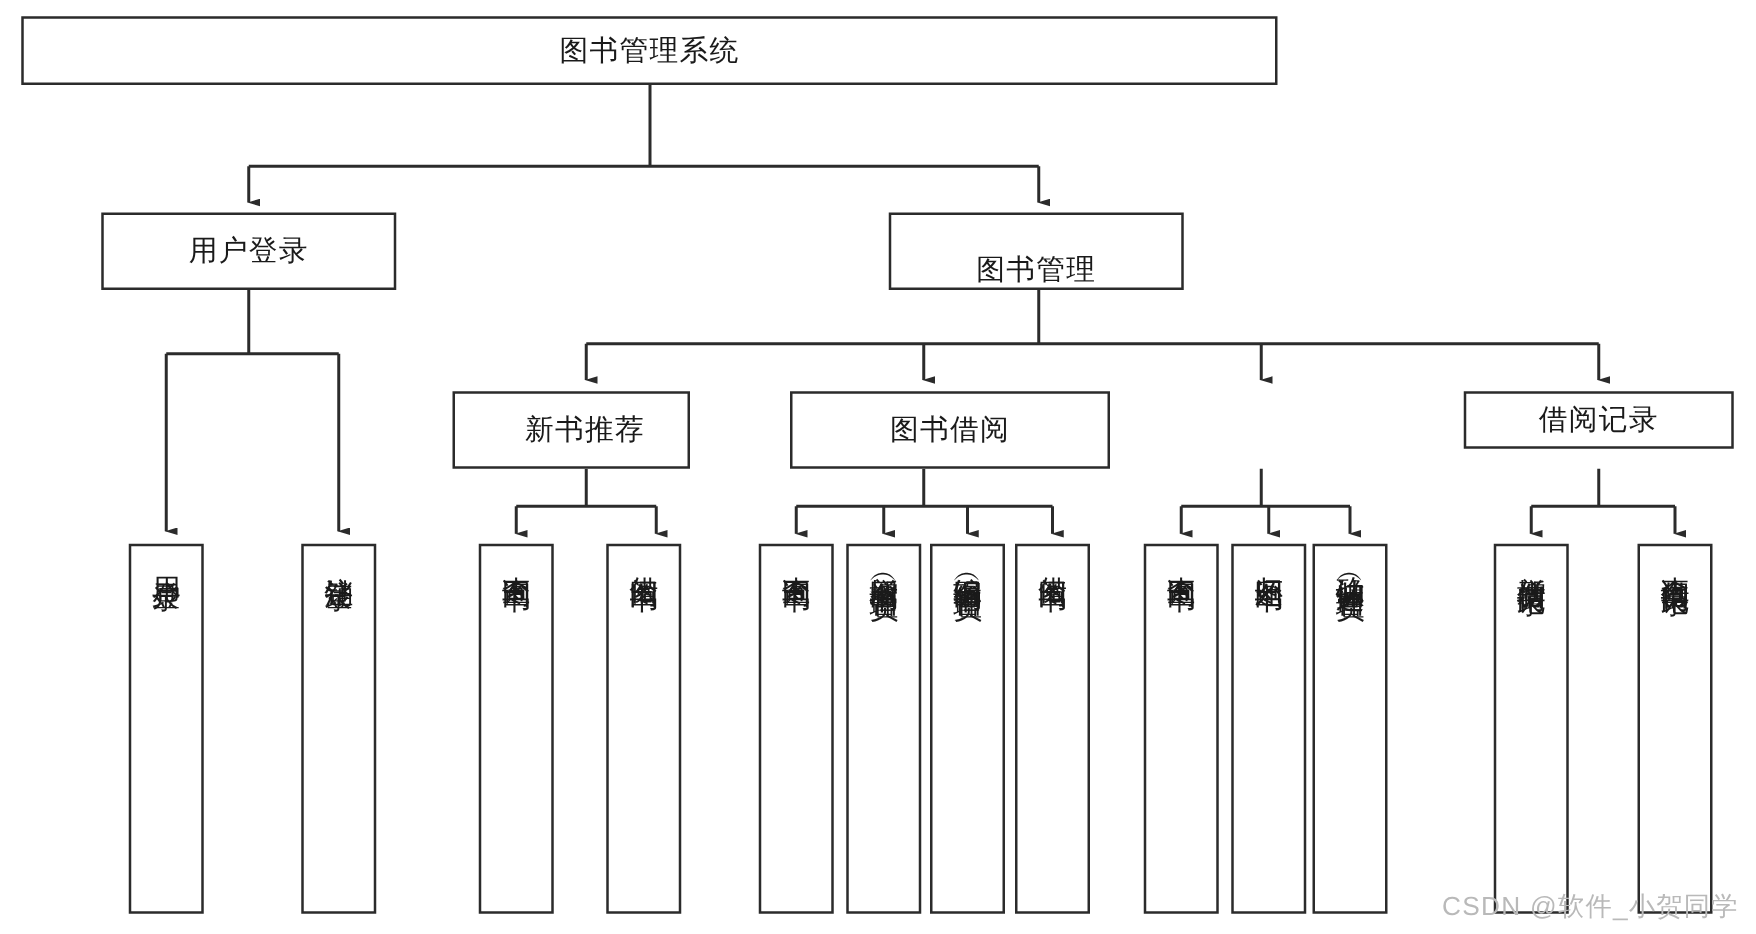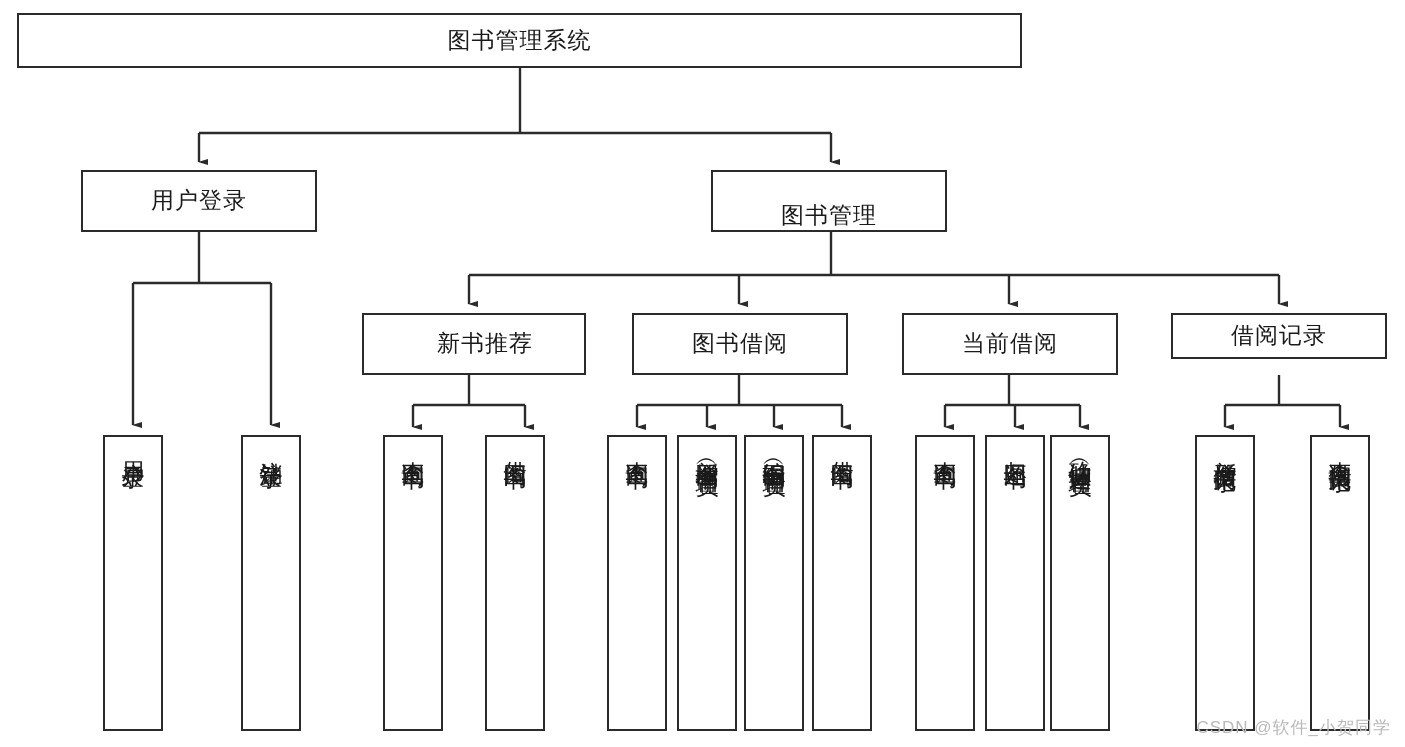--- a/index.html
+++ b/index.html
@@ -45,21 +45,21 @@
     text-align:center;
   }
   .root-node{font-size:24px;}
   svg.lines{
     position:absolute;left:0;top:0;width:1405px;height:747px;
     pointer-events:none;
   }
   .watermark{
     position:absolute;
     right:14px;bottom:8px;
-    font-size:17px;
+    font-size:21px;
     color:#b9b9b9;
     letter-spacing:1px;
     white-space:nowrap;
     font-family:"Liberation Sans","DejaVu Sans",sans-serif;
   }
 </style>
 </head>
 <body>
 
 <div id="diagram">
@@ -118,28 +118,25 @@
     <span>图书管理系统</span>
   </div>
 
   <div class="node h-text" style="left:81px;top:170px;width:236px;height:62px;">
     <span>用户登录</span>
   </div>
   <div class="node h-text" style="left:711px;top:170px;width:236px;height:62px;align-items:flex-end;">
     <span>图书管理</span>
   </div>
 
-  <div class="node h-text" style="left:362px;top:313px;width:224px;height:62px;padding-left:22px;">
+  <div class="node h-text" style="left:362px;top:313px;width:190px;height:62px;padding-left:22px;">
     <span>新书推荐</span>
   </div>
-  <div class="node h-text" style="left:632px;top:313px;width:216px;height:62px;">
+  <div class="node h-text" style="left:632px;top:313px;width:256px;height:62px;">
     <span>图书借阅</span>
-  </div>
-  <div class="node h-text" style="left:902px;top:313px;width:216px;height:62px;">
-    <span>当前借阅</span>
   </div>
   <div class="node h-text" style="left:1171px;top:313px;width:216px;height:46px;">
     <span>借阅记录</span>
   </div>
 
   <div class="node v-text" style="left:103px;top:435px;width:60px;height:296px;">
     <span>用户登录</span>
   </div>
   <div class="node v-text" style="left:241px;top:435px;width:60px;height:296px;">
     <span>注销登录</span>

